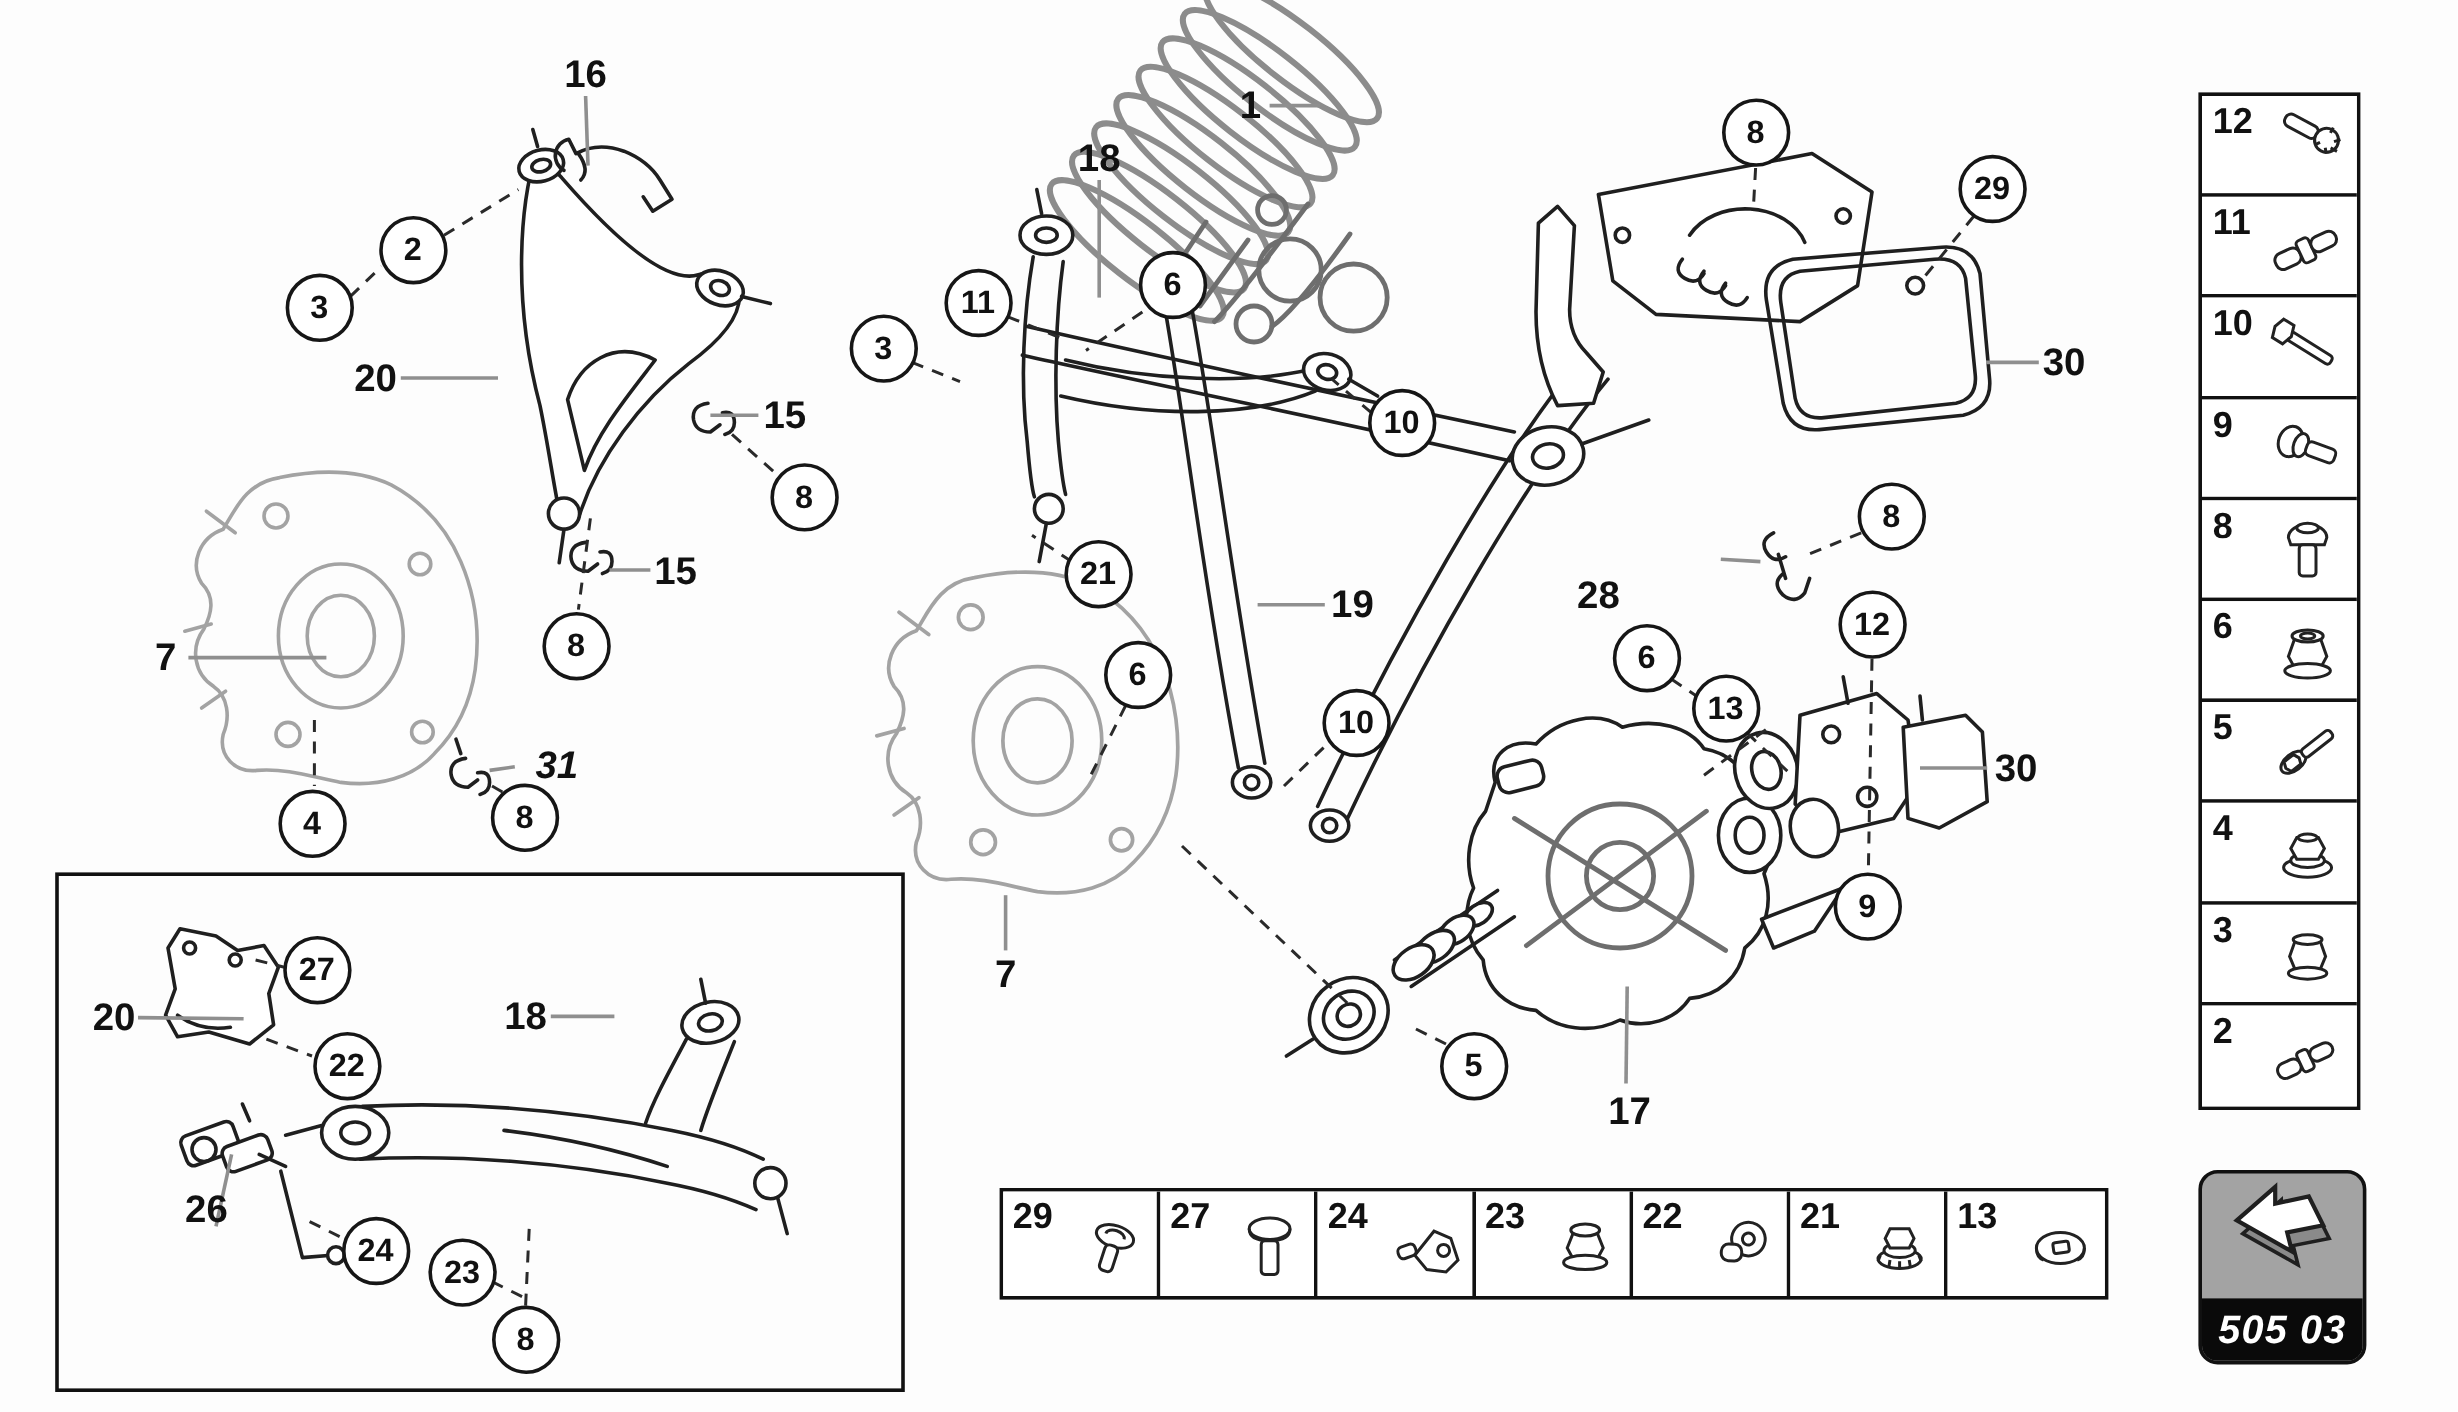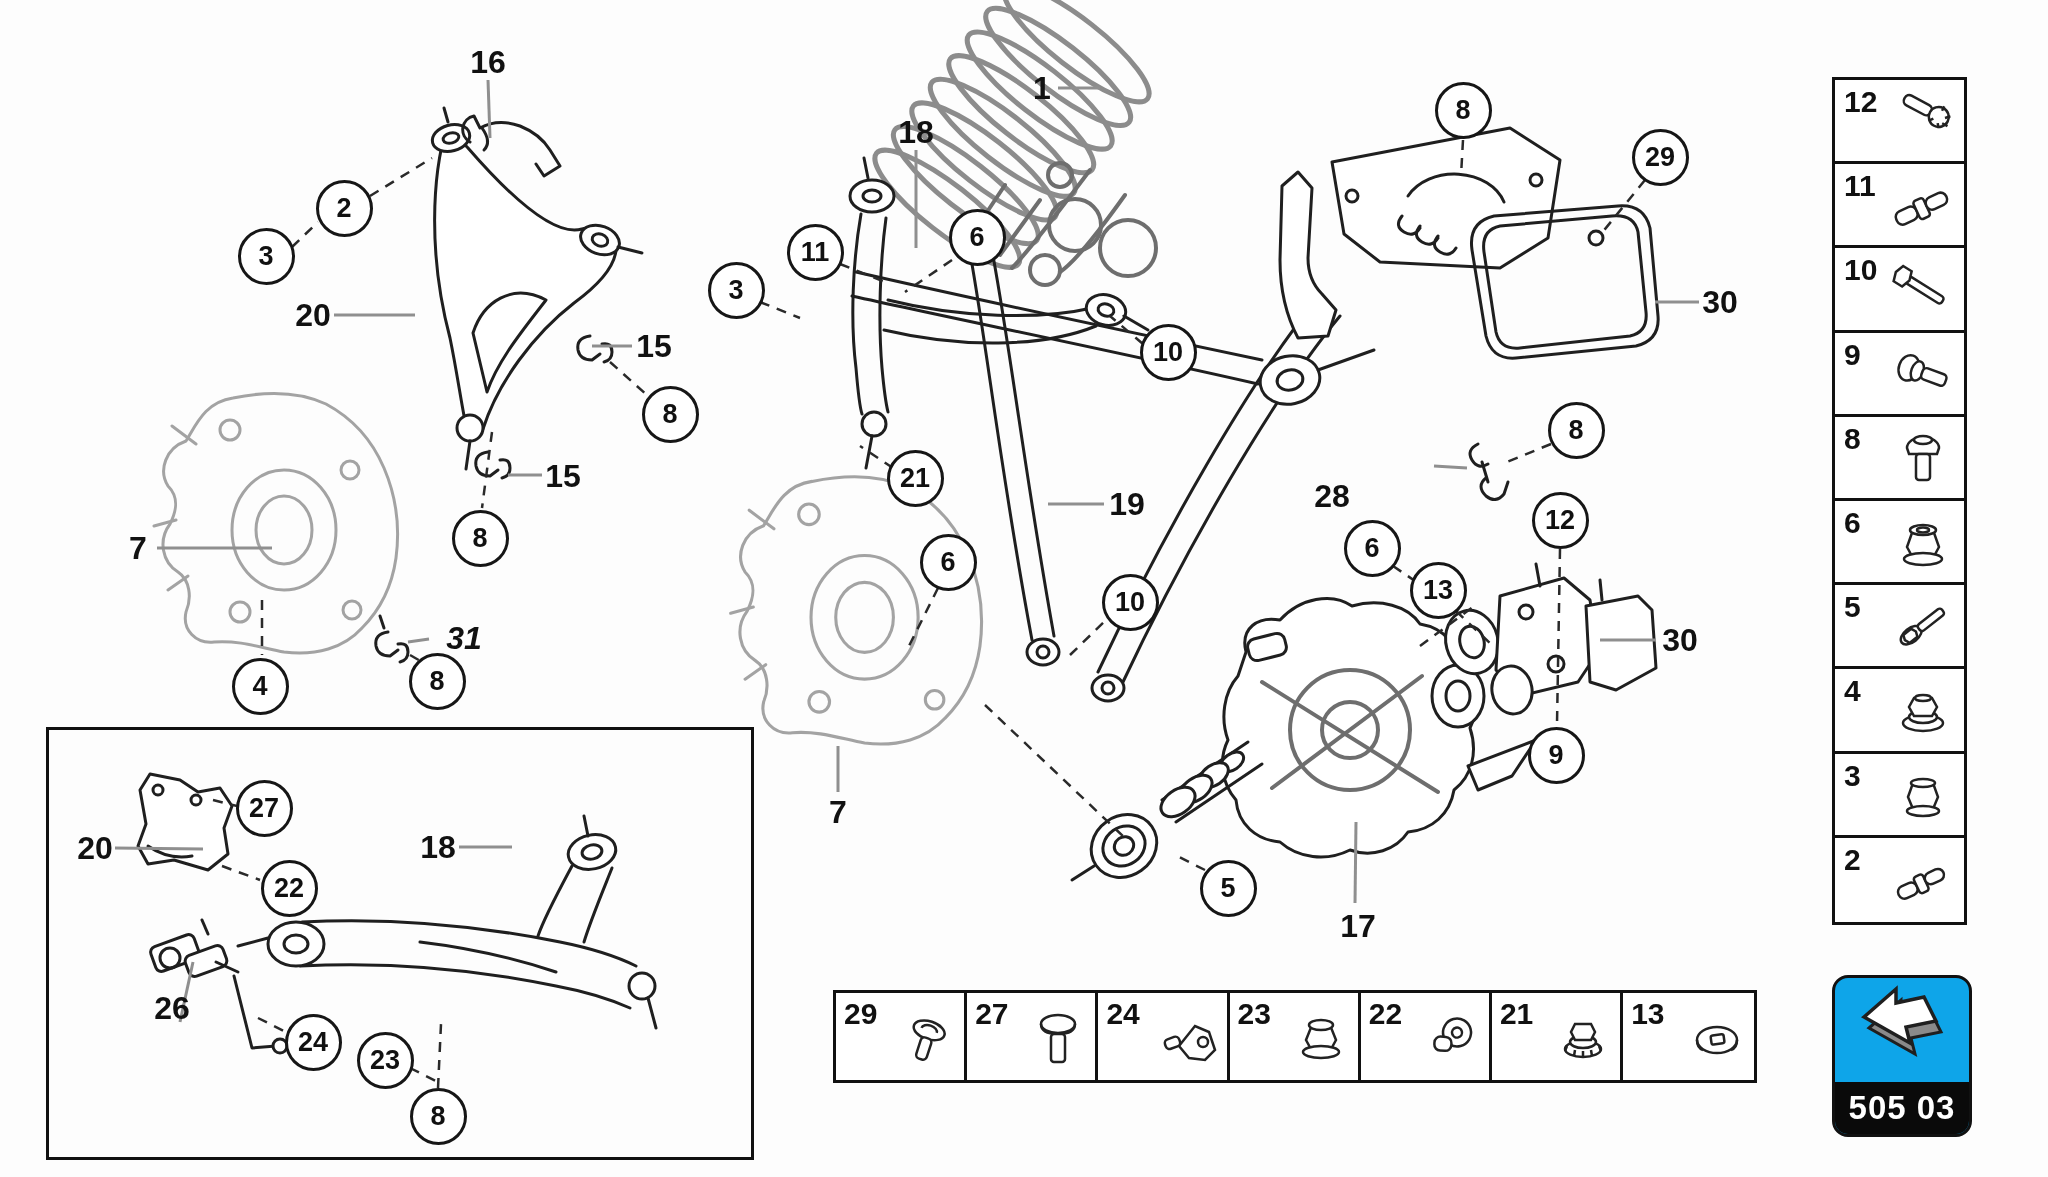--- a/index.html
+++ b/index.html
@@ -30,21 +30,21 @@
     box-sizing:content-box;background:#fff;}
   .st-cell{position:relative;width:131.2px;border-right:3px solid #111;box-sizing:border-box;background:#fff;}
   .st-cell:last-child{border-right:none;}
   .st-num{position:absolute;left:8px;top:4px;font-weight:bold;font-size:30px;color:#111;}
   .st-ico{position:absolute;right:4px;top:50%;transform:translateY(-50%);width:66px;height:66px;}
   
   #group-box{position:absolute;left:46px;top:727px;width:708px;height:433px;border:3px solid #111;
     box-sizing:border-box;}
   
   #nav-box{position:absolute;left:1832px;top:975px;width:134px;height:156px;border:3.5px solid #111;
-    border-radius:16px;overflow:hidden;background:#0ea5e9;cursor:pointer;}
+    border-radius:16px;overflow:hidden;background:#a3a3a3;cursor:pointer;font-style:italic;}
   #nav-arrow{position:absolute;left:50%;top:46px;transform:translate(-50%,-50%);width:104px;height:86px;}
   #nav-code{position:absolute;left:0;bottom:0;width:100%;height:52px;background:#0a0a0a;color:#fff;
     display:flex;align-items:center;justify-content:center;font-weight:bold;font-size:33px;letter-spacing:1px;}
 </style>
 </head>
 <body>
 
 <div id="stage">
 
   <svg class="layer" viewBox="0 0 2048 1177">

